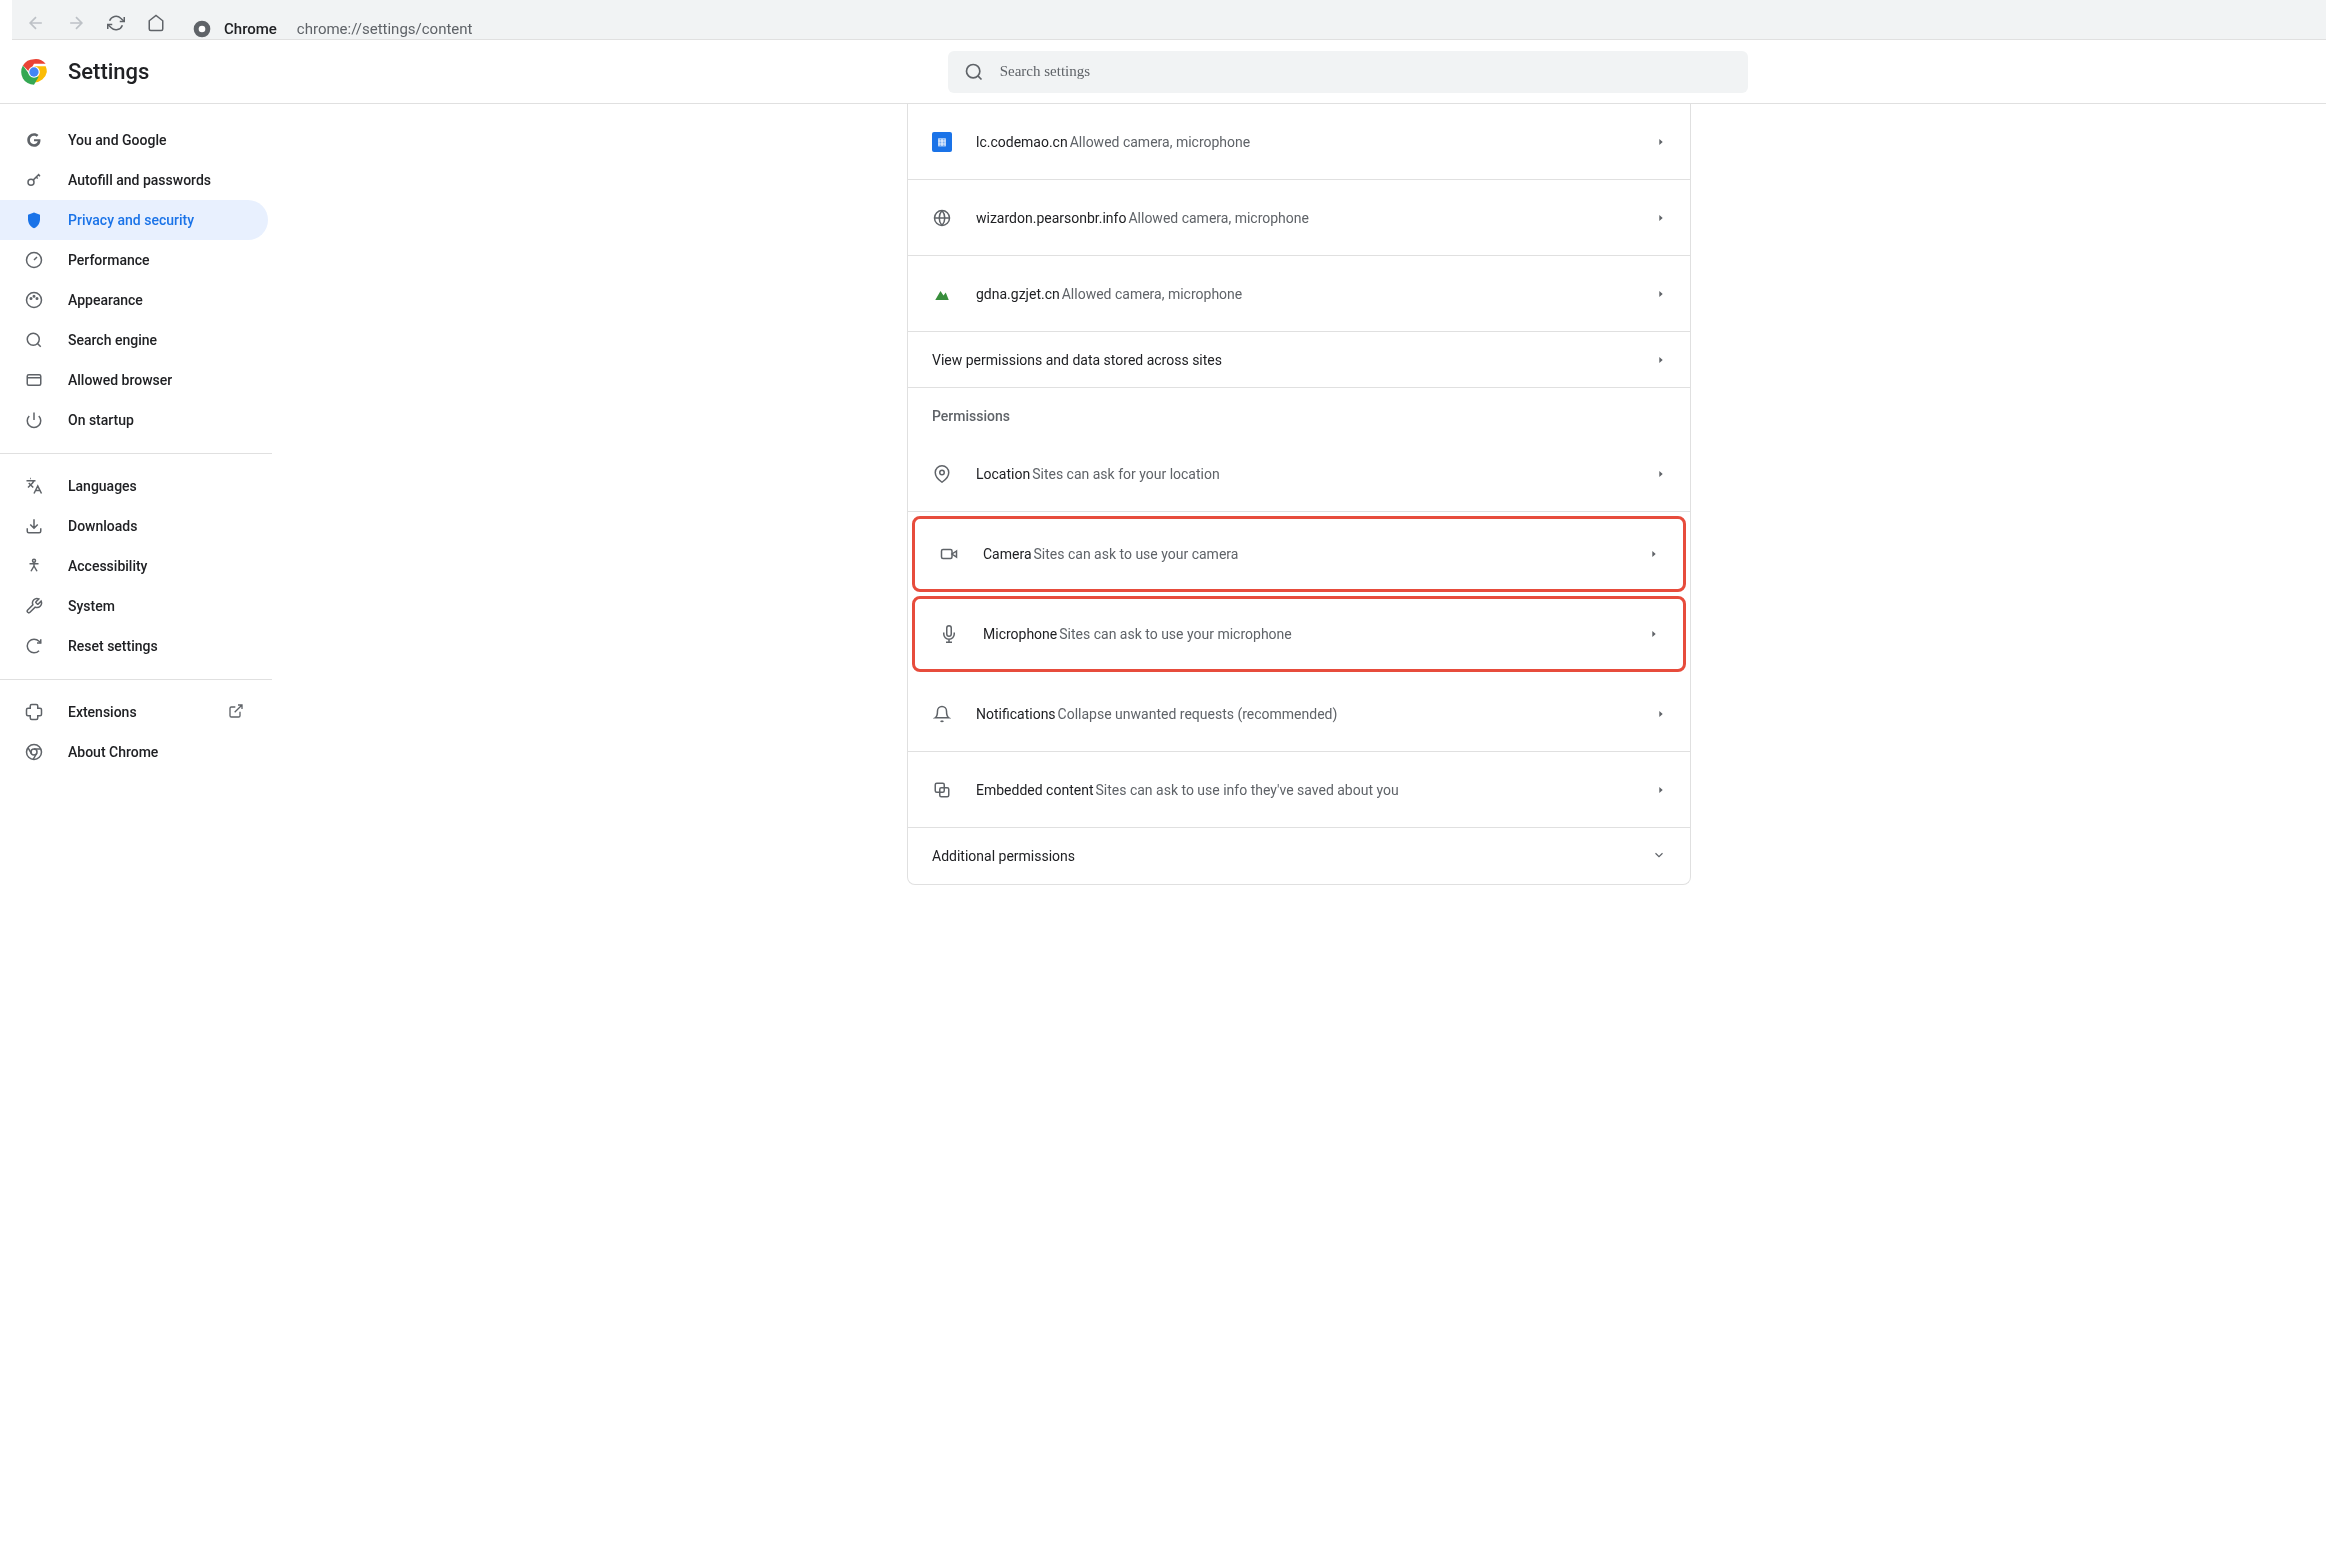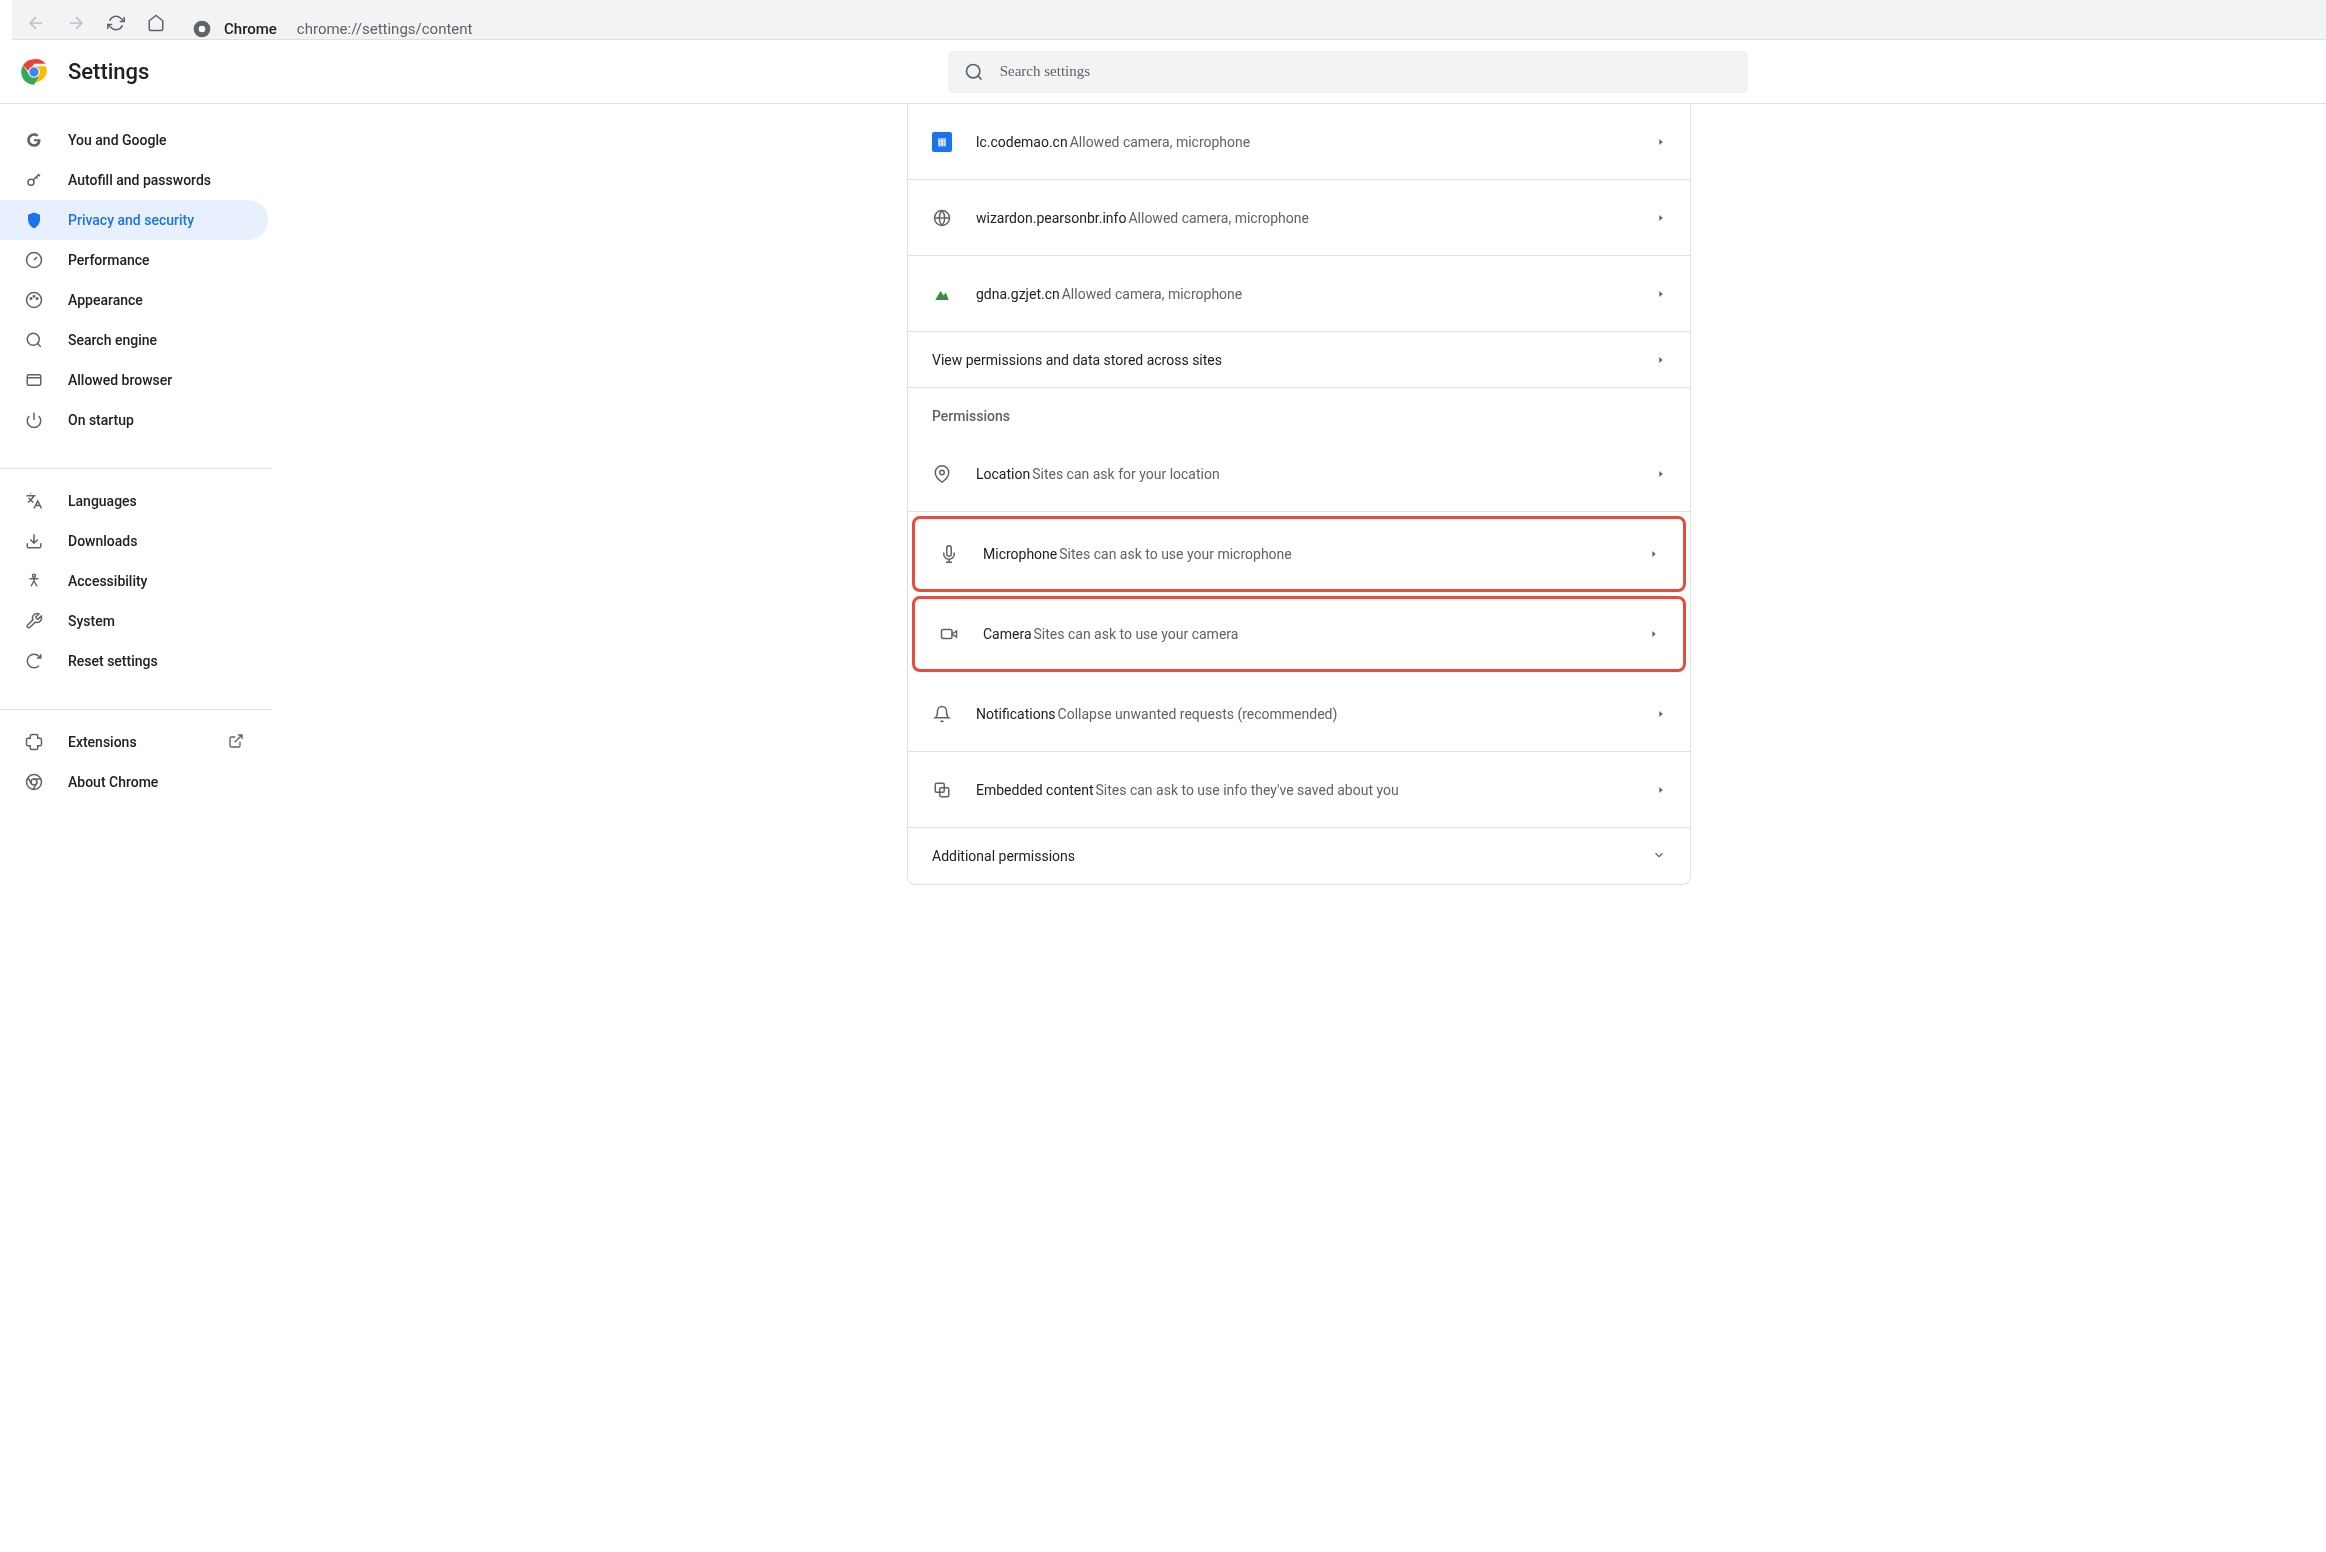--- a/index.html
+++ b/index.html
@@ -108,21 +108,21 @@
     }
     .main-layout {
       display: flex;
     }
     .sidebar {
       width: 272px;
       padding: 16px 0;
       flex-shrink: 0;
     }
     .sidebar-group {
-      padding-bottom: 28px;
+      padding-bottom: 13px;
       border-bottom: 1px solid #e0e0e0;
       margin-bottom: 12px;
     }
     .sidebar-group:last-child {
       border-bottom: none;
     }
     .sidebar-item {
       height: 40px;
       display: flex;
       align-items: center;
@@ -524,53 +524,53 @@
         <span class="row-chevron">
           <svg width="10" height="10" viewBox="0 0 24 24" fill="currentColor">
               <path d="M8 5l8 7-8 7z"></path>
             </svg>
         </span>
       </div>
 
       <div class="content-row highlighted">
         <span class="row-icon">
           <svg width="18" height="18" viewBox="0 0 24 24" fill="none" stroke="currentColor" stroke-width="2">
+              <rect x="2" y="6" width="14" height="12" rx="2"></rect>
+              <path d="M22 8l-6 4 6 4V8z"></path>
+            </svg>
+        </span>
+        <div class="row-text">
+          <div class="row-title">Camera</div>
+          <div class="row-subtitle">Sites can ask to use your camera</div>
+        </div>
+        <span class="row-chevron">
+          <svg width="10" height="10" viewBox="0 0 24 24" fill="currentColor">
+              <path d="M8 5l8 7-8 7z"></path>
+            </svg>
+        </span>
+      </div>
+
+      <div class="content-row highlighted">
+        <span class="row-icon">
+          <svg width="18" height="18" viewBox="0 0 24 24" fill="none" stroke="currentColor" stroke-width="2">
               <path d="M12 1a3 3 0 00-3 3v8a3 3 0 006 0V4a3 3 0 00-3-3z"></path>
               <path d="M19 10v2a7 7 0 01-14 0v-2M12 19v4M8 23h8"></path>
             </svg>
         </span>
         <div class="row-text">
           <div class="row-title">Microphone</div>
           <div class="row-subtitle">Sites can ask to use your microphone</div>
         </div>
         <span class="row-chevron">
           <svg width="10" height="10" viewBox="0 0 24 24" fill="currentColor">
               <path d="M8 5l8 7-8 7z"></path>
             </svg>
         </span>
       </div>
 
-      <div class="content-row highlighted">
-        <span class="row-icon">
-          <svg width="18" height="18" viewBox="0 0 24 24" fill="none" stroke="currentColor" stroke-width="2">
-              <rect x="2" y="6" width="14" height="12" rx="2"></rect>
-              <path d="M22 8l-6 4 6 4V8z"></path>
-            </svg>
-        </span>
-        <div class="row-text">
-          <div class="row-title">Camera</div>
-          <div class="row-subtitle">Sites can ask to use your camera</div>
-        </div>
-        <span class="row-chevron">
-          <svg width="10" height="10" viewBox="0 0 24 24" fill="currentColor">
-              <path d="M8 5l8 7-8 7z"></path>
-            </svg>
-        </span>
-      </div>
-
       <div class="content-row">
         <span class="row-icon">
           <svg width="18" height="18" viewBox="0 0 24 24" fill="none" stroke="currentColor" stroke-width="2">
               <path d="M18 8A6 6 0 006 8c0 7-3 9-3 9h18s-3-2-3-9M13.73 21a2 2 0 01-3.46 0"></path>
             </svg>
         </span>
         <div class="row-text">
           <div class="row-title">Notifications</div>
           <div class="row-subtitle">Collapse unwanted requests (recommended)</div>
         </div>

